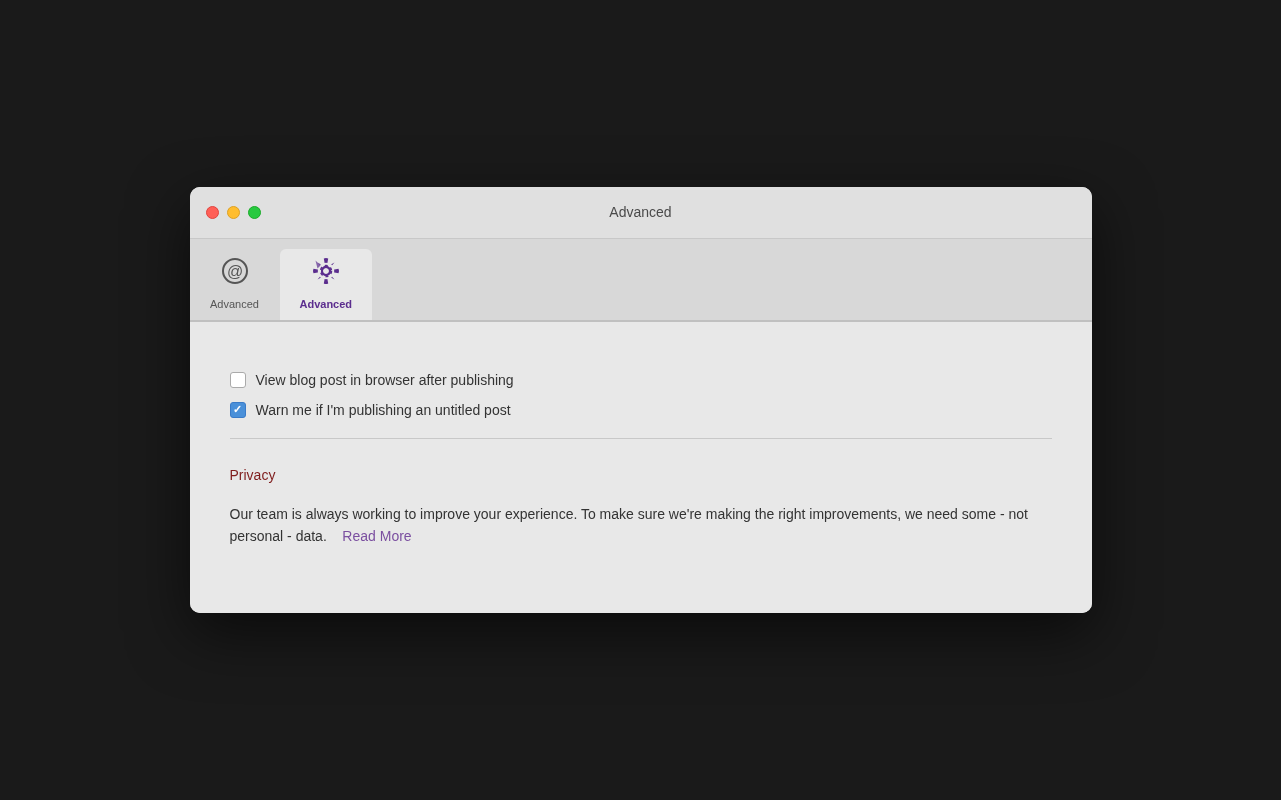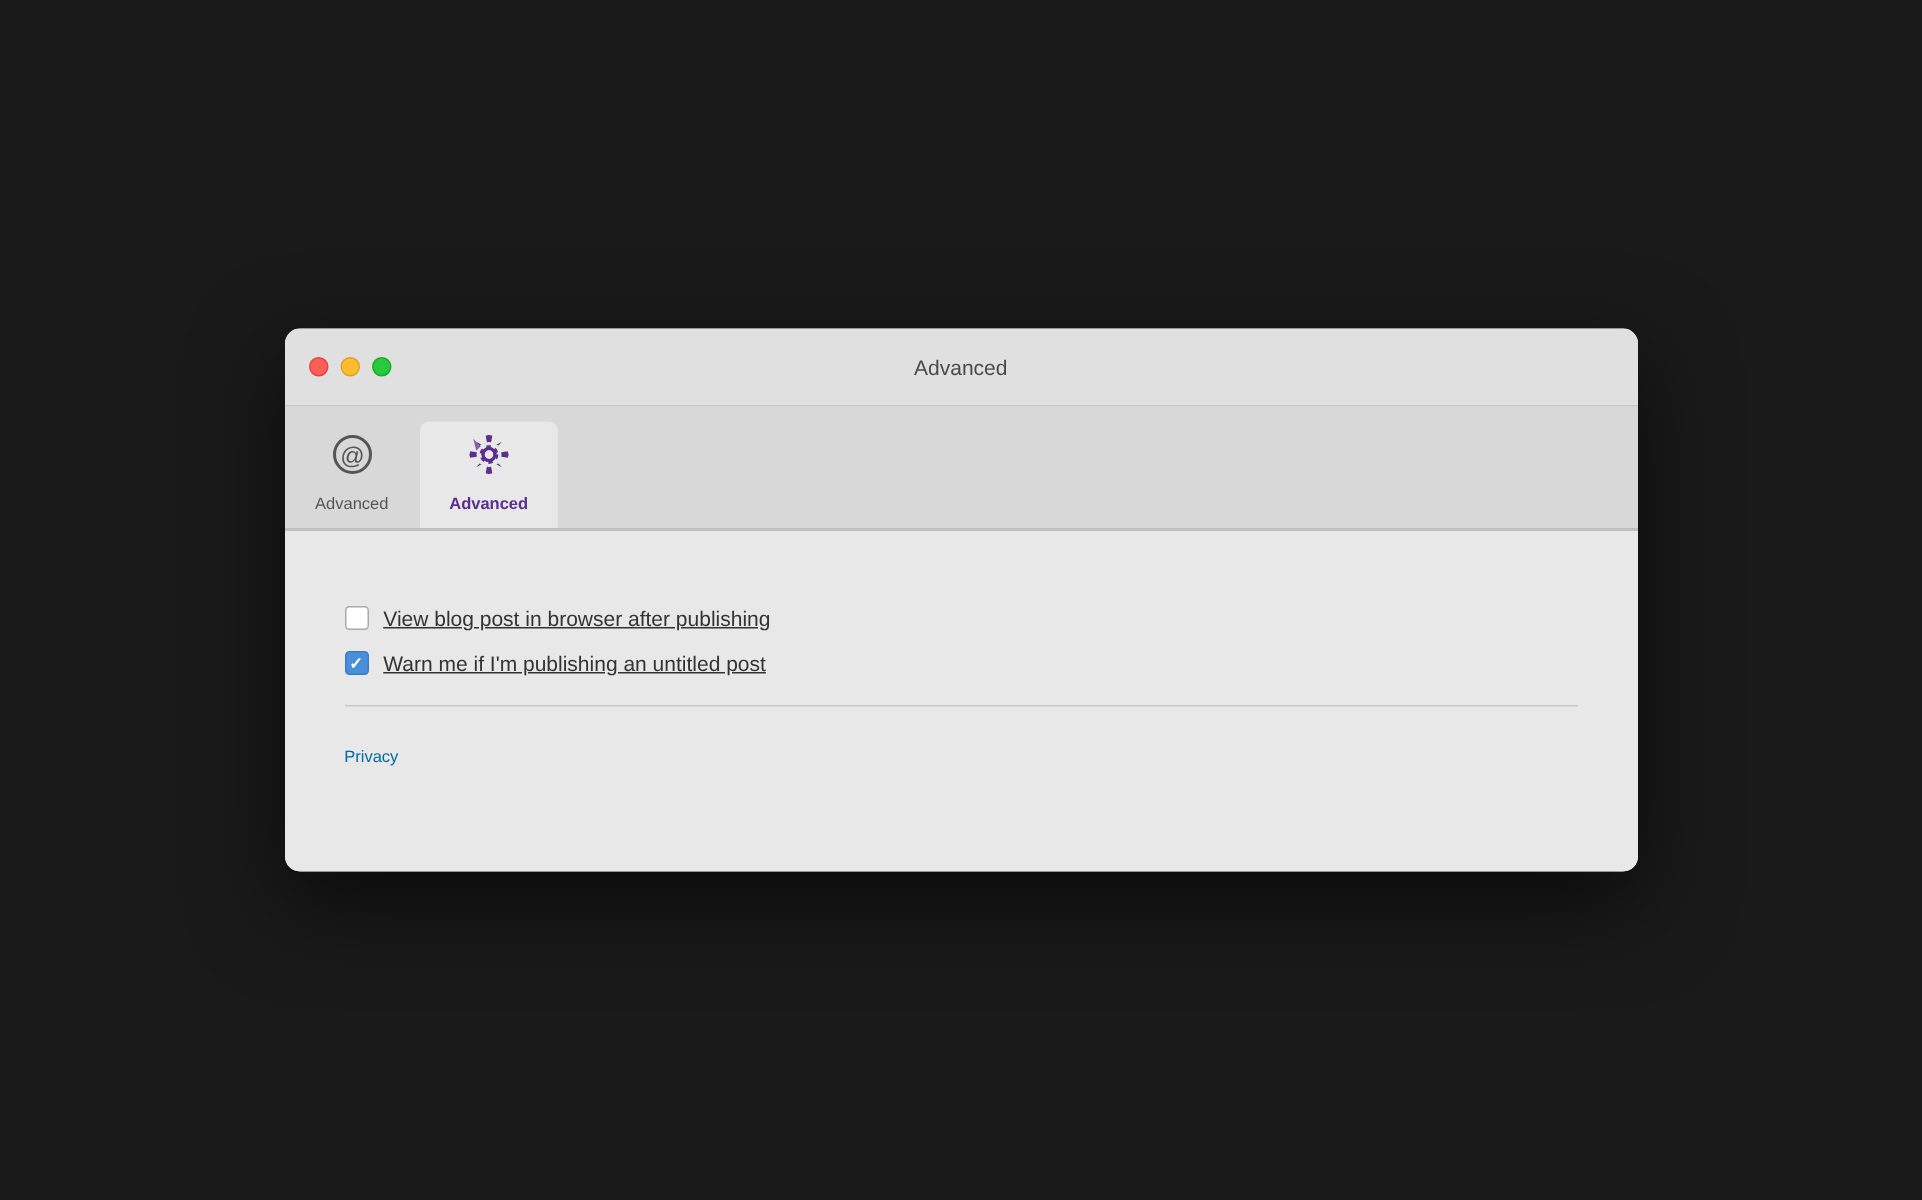--- a/index.html
+++ b/index.html
@@ -162,30 +162,29 @@
     .checkbox.checked::after {
       content: '✓';
       color: white;
       font-size: 11px;
       font-weight: bold;
     }
 
     .checkbox-label {
       font-size: 14px;
       color: #333;
-      text-decoration: underline;
     }
 
     .privacy-section {
       padding: 28px 0 20px;
     }
 
     .section-heading {
-      font-size: 11px;
-      color: #0369a1;
+      font-size: 14px;
+      color: #7f1d1d;
       margin-bottom: 20px;
     }
 
     .privacy-text {
       font-size: 14px;
       color: #333;
       line-height: 1.6;
       margin-bottom: 16px;
     }
 
@@ -258,16 +257,20 @@
         <span class="checkbox-label">View blog post in browser after publishing</span>
       </div>
       <div class="checkbox-row">
         <div class="checkbox checked"></div>
         <span class="checkbox-label">Warn me if I'm publishing an untitled post</span>
       </div>
     </div>
 
     <div class="privacy-section">
       <div class="section-heading">Privacy</div>
+      <p class="privacy-text">
+        <span>Our team is always working to improve your experience. To make sure we're making the right improvements, we need some - not personal - data.</span>
+        &nbsp;&nbsp;&nbsp;<a class="read-more">Read More</a>
+      </p>
     </div>
 
   </div>
 </div>
 
 </body></html>

